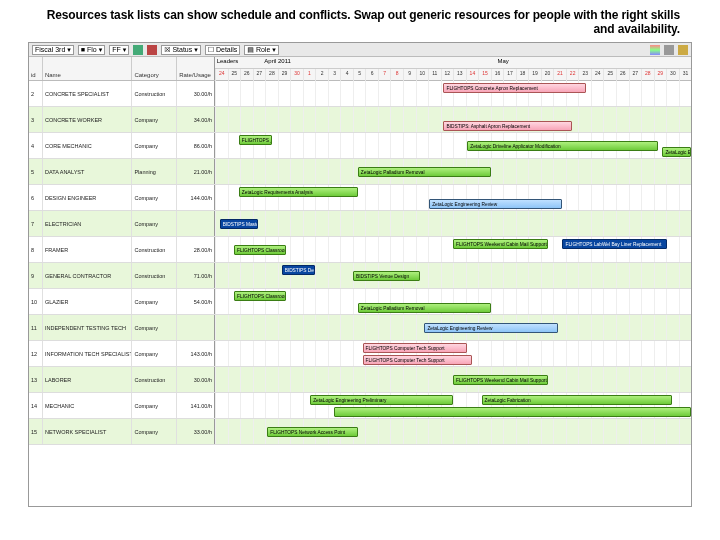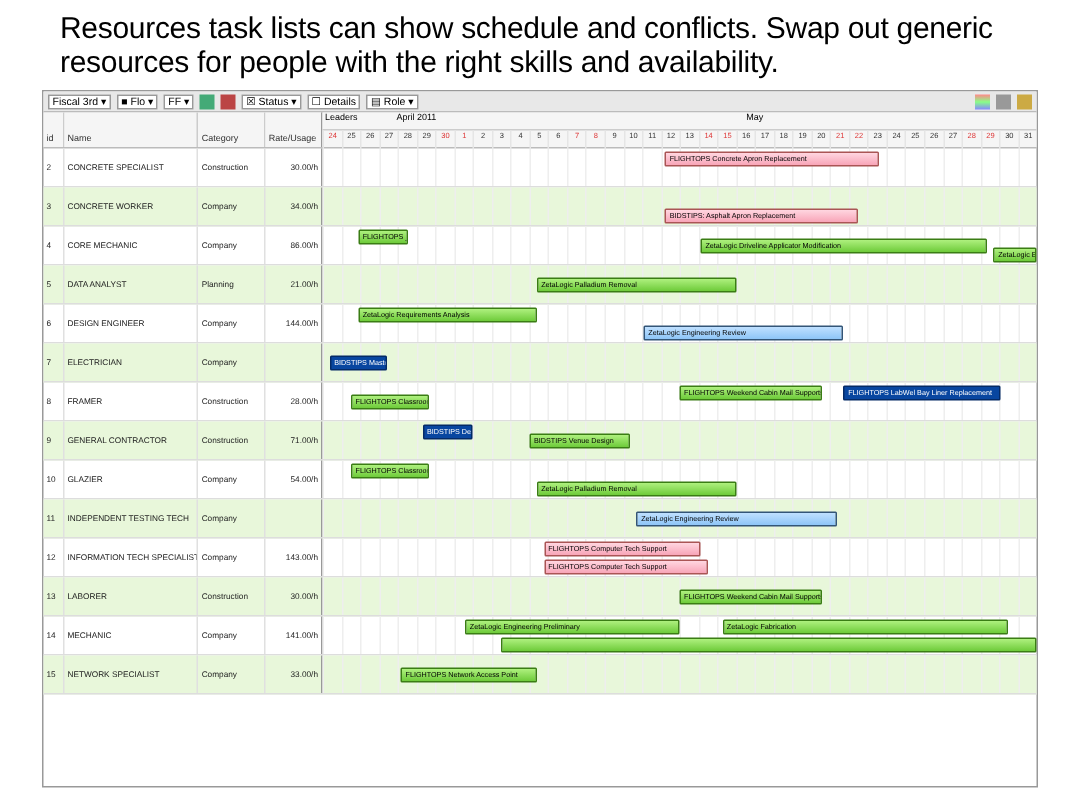--- a/index.html
+++ b/index.html
@@ -1,17 +1,17 @@
 <!DOCTYPE html>
 <html><head>
 <meta charset="utf-8">
 <style>
 *{box-sizing:border-box;margin:0;padding:0;font-family:Arial,Helvetica,sans-serif}
 body{background:#fff;width:720px;height:540px;overflow:hidden}
-.caption{text-align:left;font-weight:400;font-size:20px;padding:8px 40px 2px;letter-spacing:-0.01em}
+.caption{text-align:right;font-weight:700;font-size:12px;padding:8px 40px 2px;letter-spacing:-0.01em}
 .app{border:1px solid #999;margin:4px 28px;height:465px;background:#fff;font-size:7px;position:relative}
 .toolbar{height:14px;background:#e8e8e8;border-bottom:1px solid #bbb;display:flex;align-items:center;gap:4px;padding:0 3px}
 .tb-drop{background:#fff;border:1px solid #999;padding:0 2px;height:10px;display:inline-flex;align-items:center;gap:2px}
 .tb-icon{width:10px;height:10px;display:inline-block}
 .hdr{height:24px;border-bottom:1px solid #bbb;display:flex}
 .hdr-left{width:186px;display:flex;border-right:1px solid #999}
 .hdr-cell{border-right:1px solid #ccc;padding:2px;font-size:6px;color:#333;display:flex;flex-direction:column;justify-content:flex-end;background:#f5f5f5}
 .hdr-cell.idc{width:14px}
 .hdr-cell.name{width:90px}
 .hdr-cell.category{width:45px}

